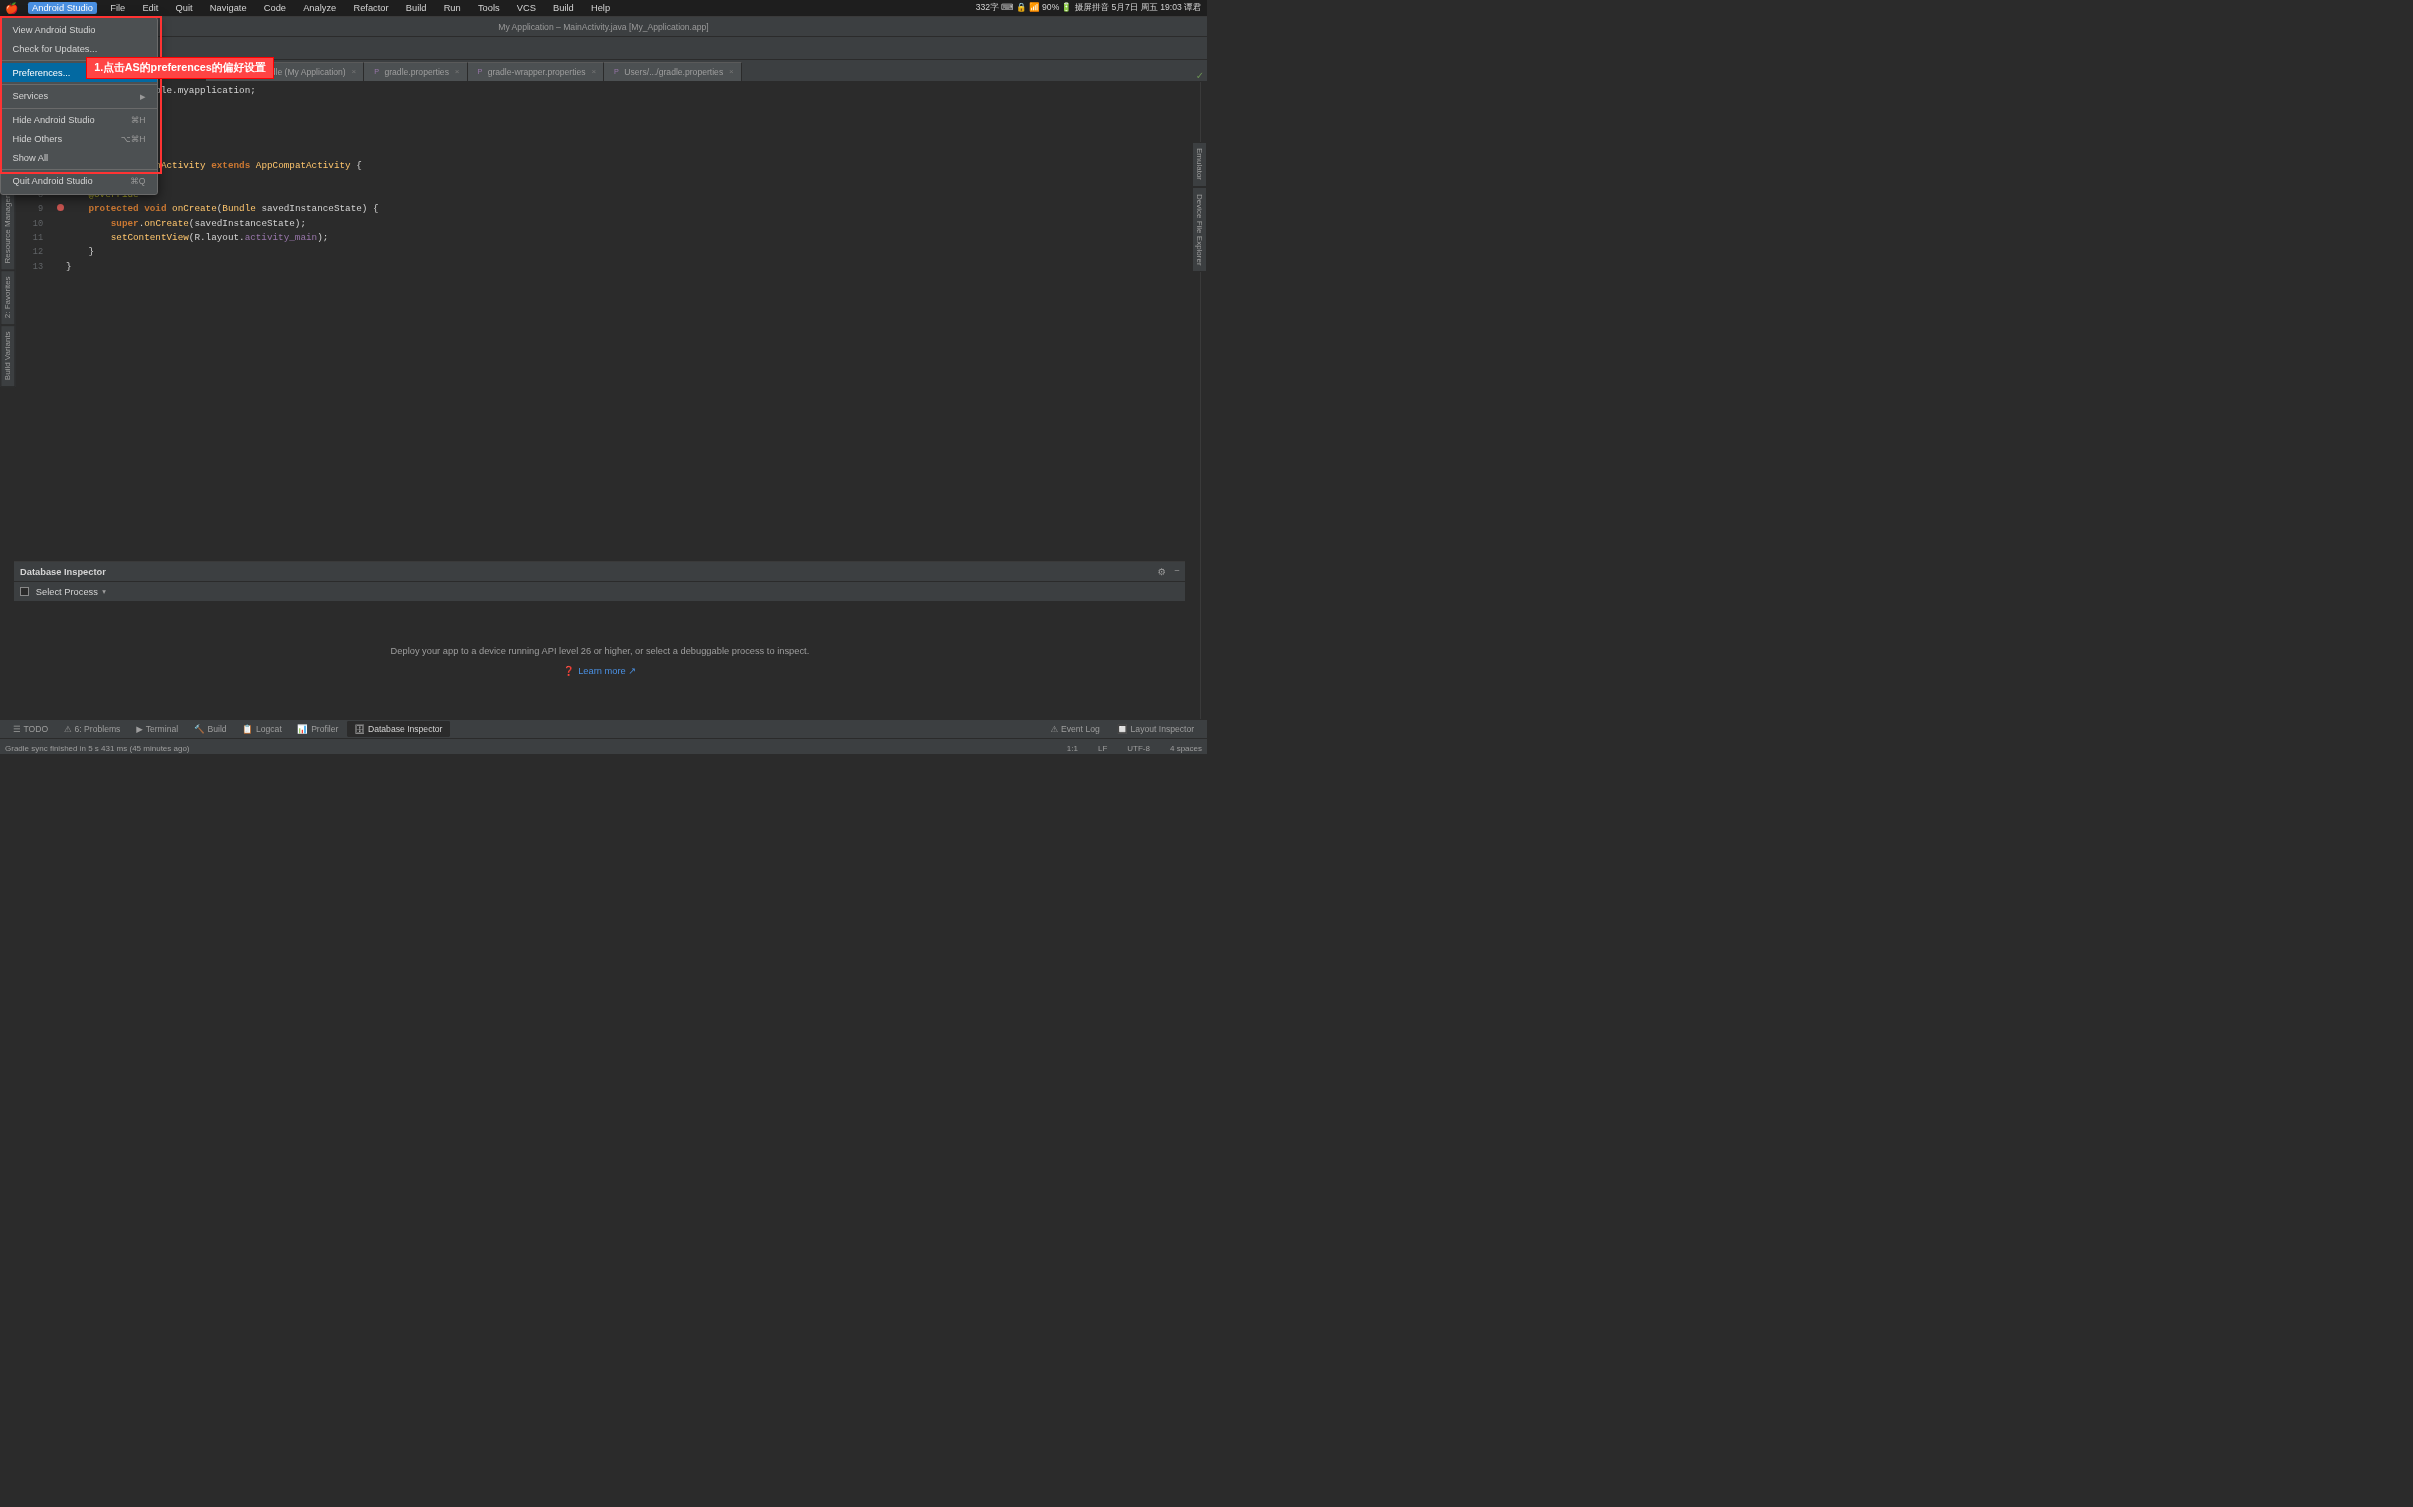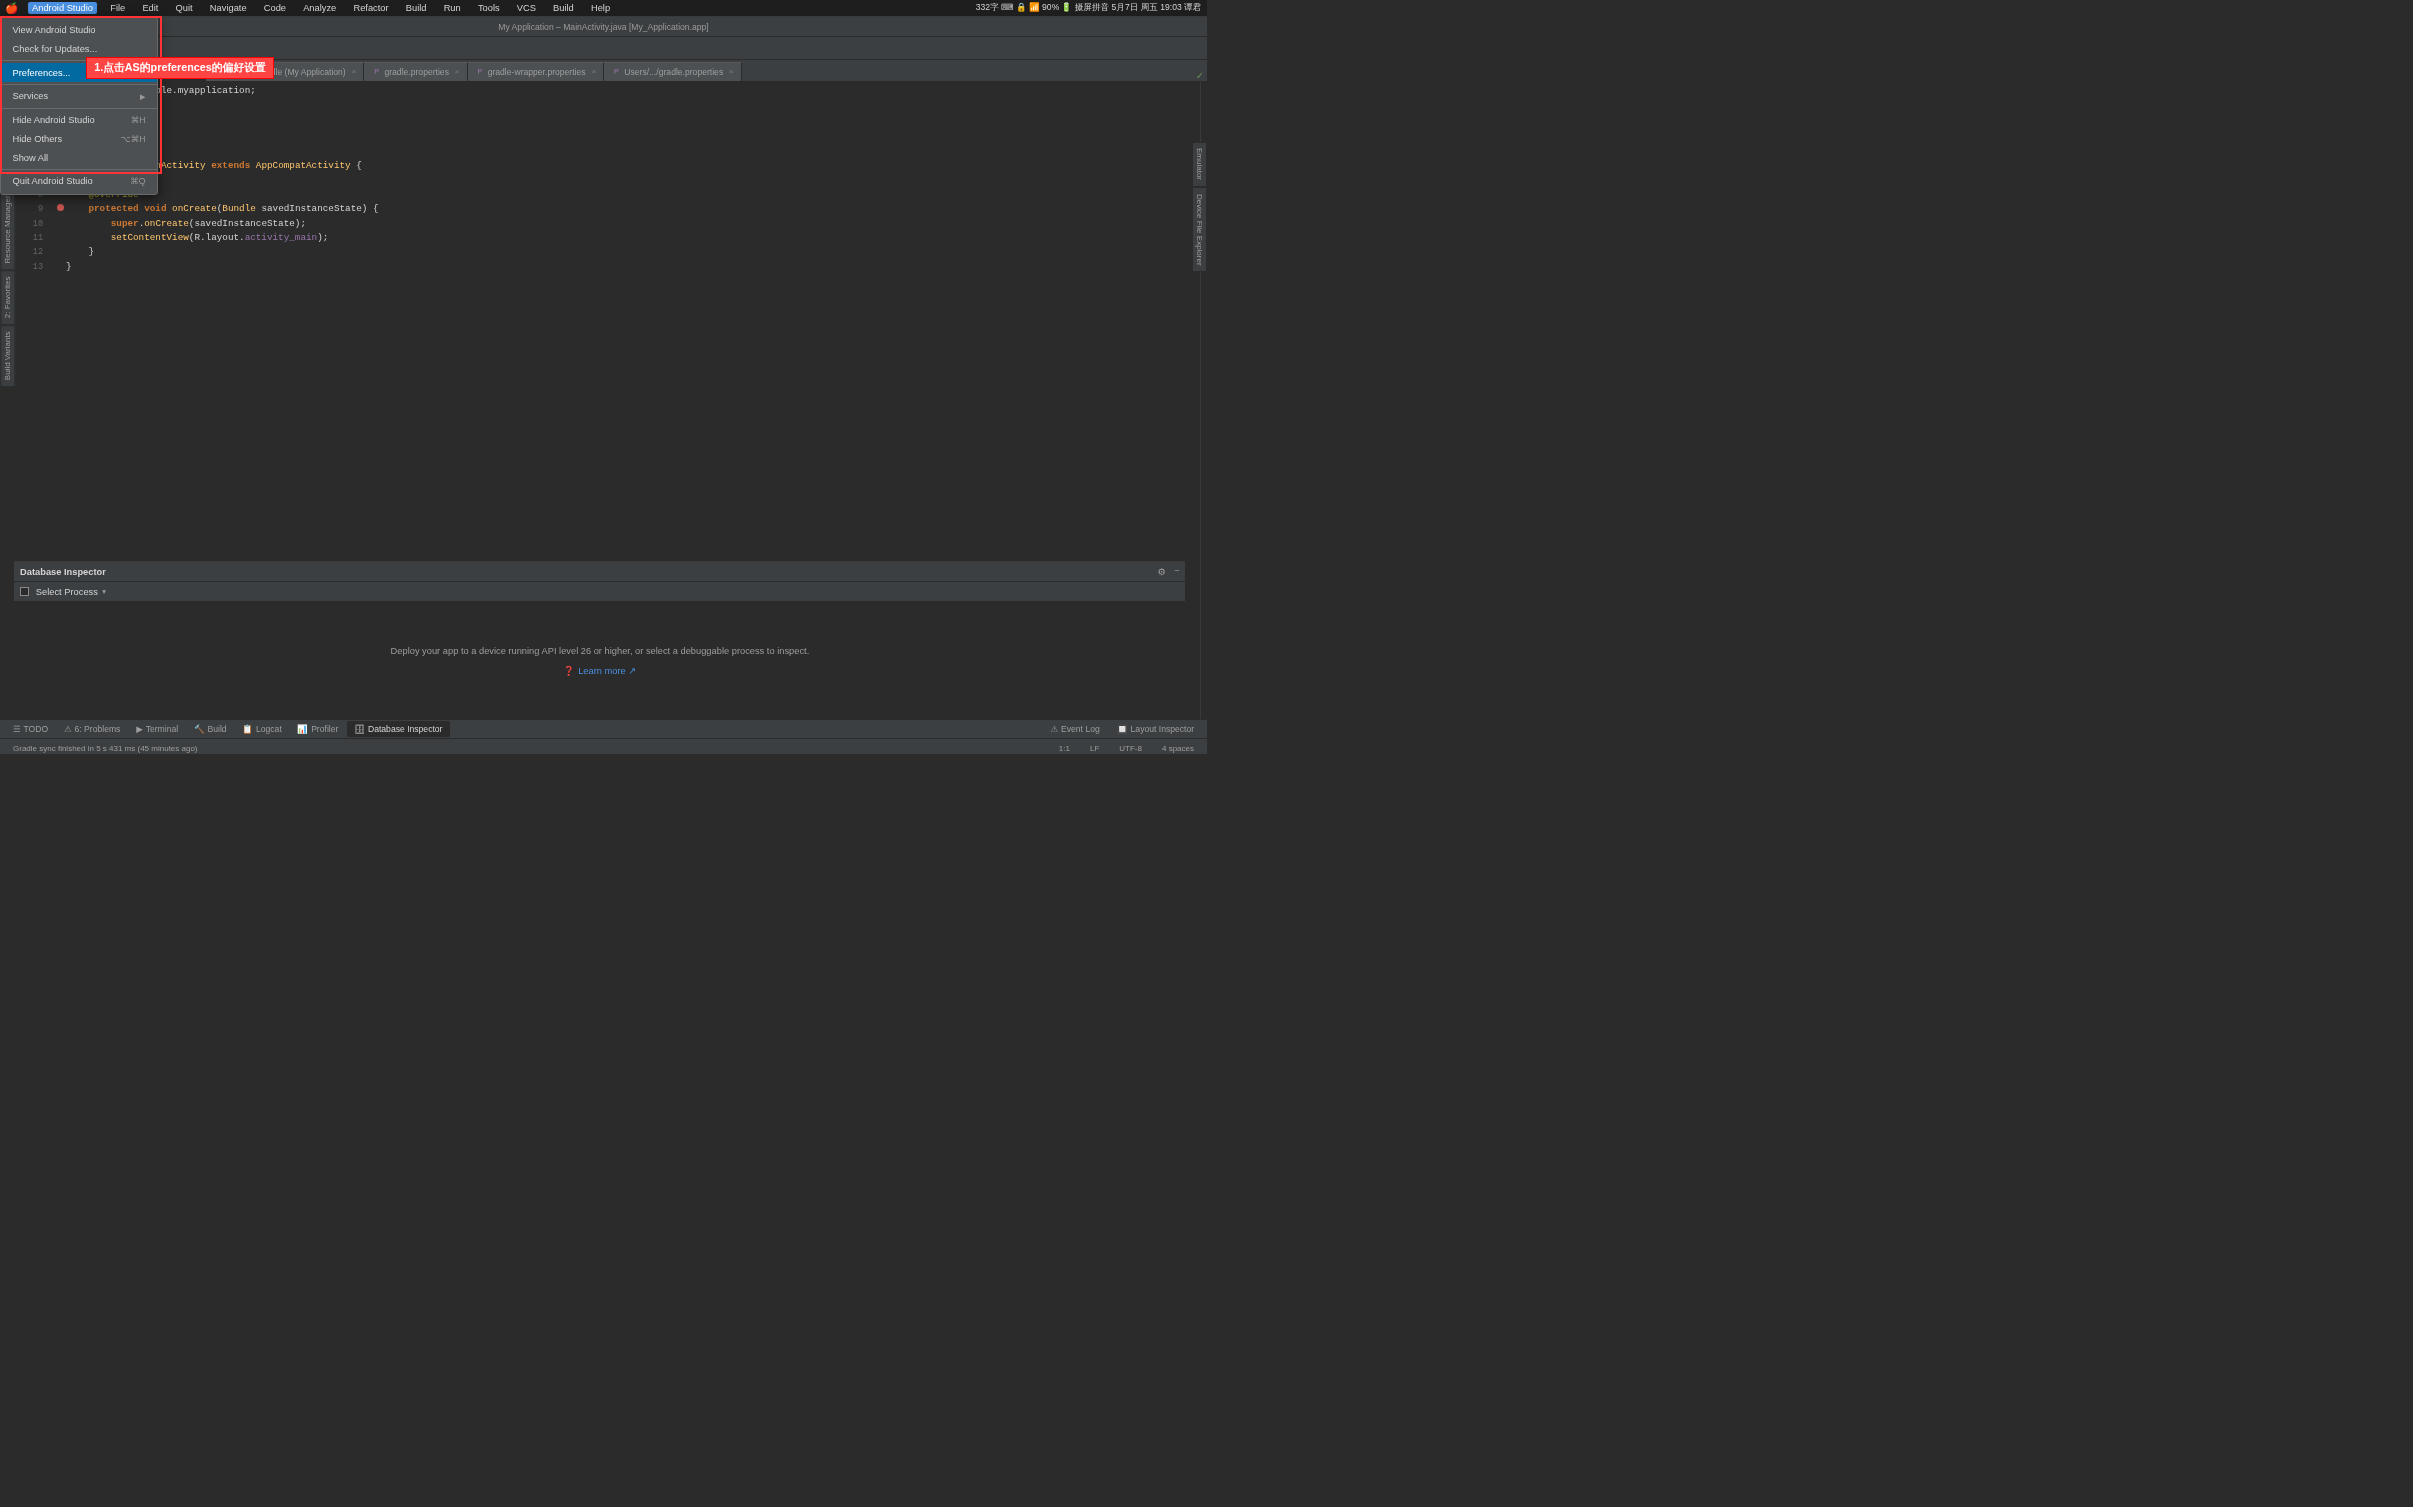--- a/index.html
+++ b/index.html
@@ -280,21 +280,21 @@
       color: #d4d4d4;
     }
     .bottom-tab-icon { font-size: 8.6px; }
 
     
     .status-bar {
       height: 20px;
       background: #3c3f41;
       display: flex;
       align-items: center;
-      padding: 0 13px;
+      padding: 0 5px;
       font-size: 8px;
       color: #9e9e9e;
       gap: 8.6px;
       border-top: 0.7px solid #2b2b2b;
     }
     .status-bar-right {
       margin-left: auto;
       display: flex;
       gap: 20px;
     }

